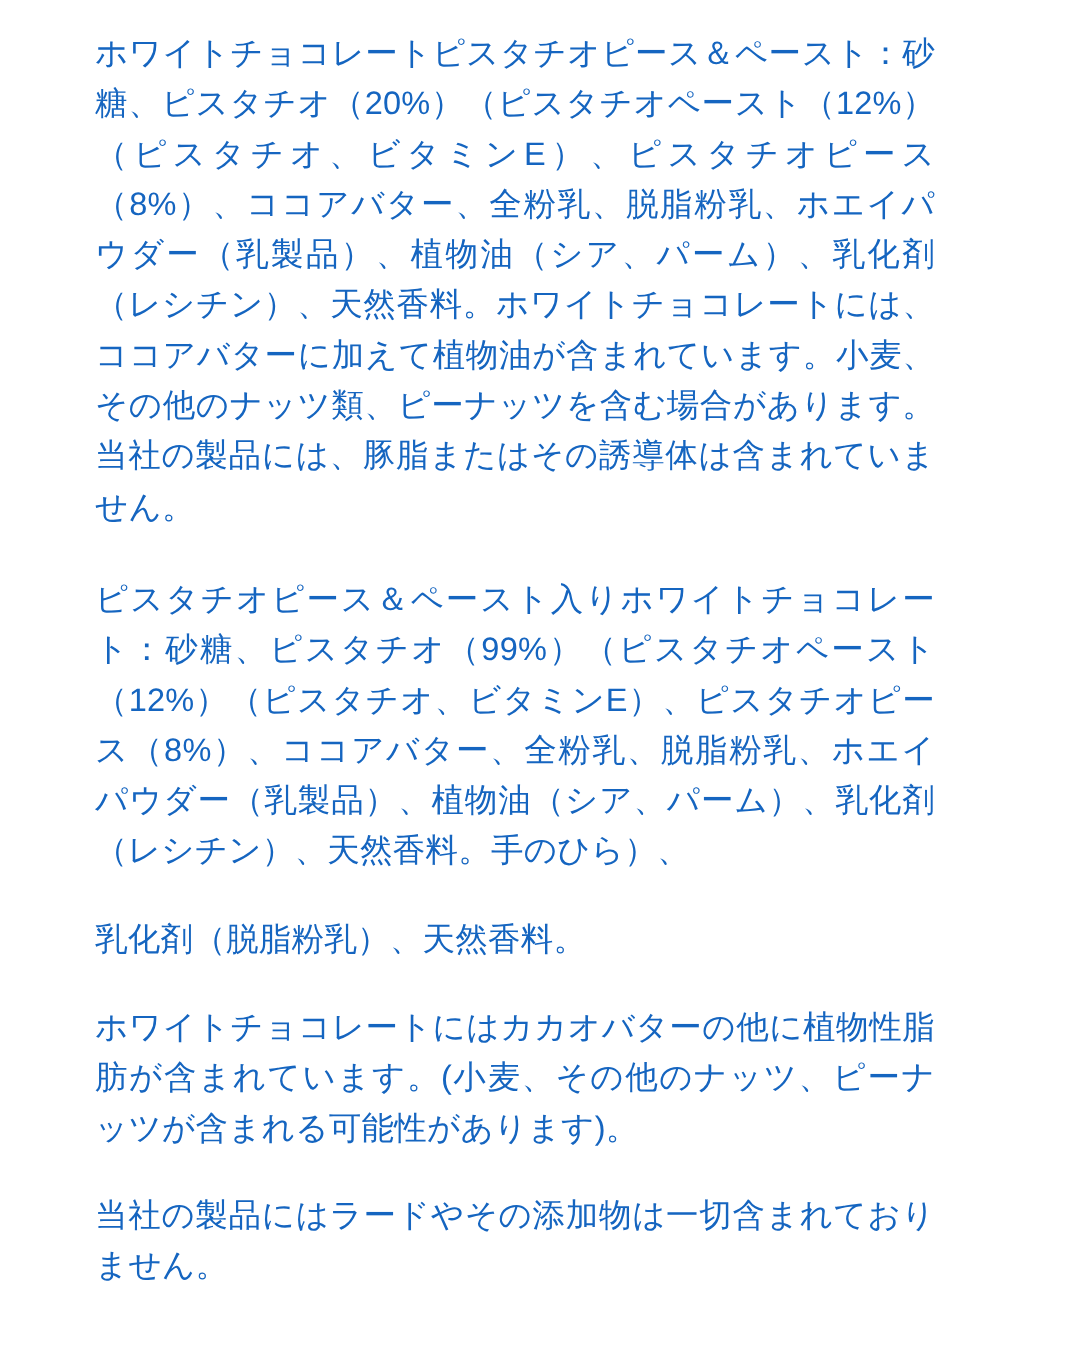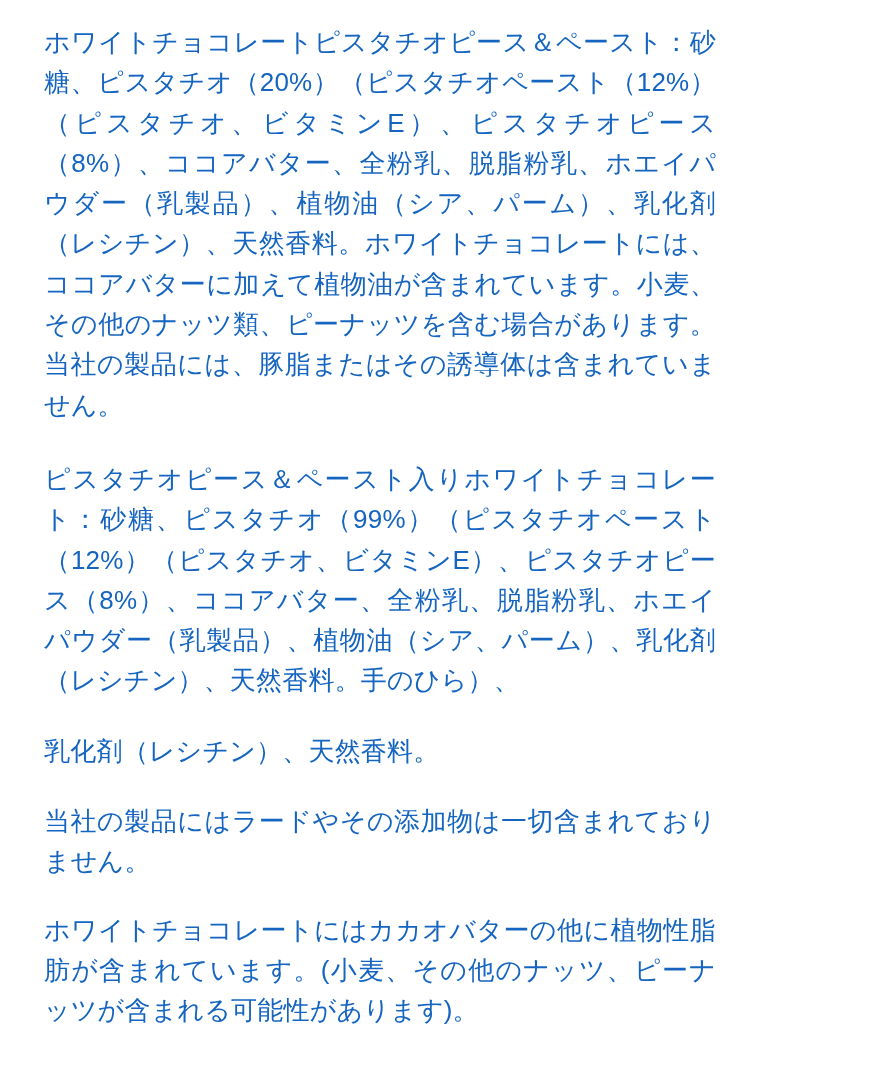--- a/index.html
+++ b/index.html
@@ -12,20 +12,21 @@
     width: 872px;
     min-height: 1080px;
     font-family: "Liberation Sans", "DejaVu Sans", sans-serif;
   }
   .page {
     box-sizing: border-box;
     width: 760px;
     min-height: 1080px;
     background: #ffffff;
     padding: 22px 44px 20px 44px;
+    margin-left: 32px;
   }
   .para {
     color: #1565c0;
     font-size: 26px;
     line-height: 1.55;
     letter-spacing: 0.2px;
     text-align: justify;
     text-justify: inter-character;
     margin: 0 0 28px 0;
     word-break: break-all;
@@ -37,16 +38,16 @@
   .para.p2 { margin-bottom: 30px; }
   .para.p3 { margin-bottom: 30px; }
   .para.p4 { margin-bottom: 30px; }
 </style>
 </head>
 <body>
 
 <div class="page">
   <p class="para p1">ホワイトチョコレートピスタチオピース＆ペースト：砂糖、ピスタチオ（20%）（ピスタチオペースト（12%）（ピスタチオ、ビタミンE）、ピスタチオピース（8%）、ココアバター、全粉乳、脱脂粉乳、ホエイパウダー（乳製品）、植物油（シア、パーム）、乳化剤（レシチン）、天然香料。ホワイトチョコレートには、ココアバターに加えて植物油が含まれています。小麦、その他のナッツ類、ピーナッツを含む場合があります。当社の製品には、豚脂またはその誘導体は含まれていません。</p>
   <p class="para p2">ピスタチオピース＆ペースト入りホワイトチョコレート：砂糖、ピスタチオ（99%）（ピスタチオペースト（12%）（ピスタチオ、ビタミンE）、ピスタチオピース（8%）、ココアバター、全粉乳、脱脂粉乳、ホエイパウダー（乳製品）、植物油（シア、パーム）、乳化剤（レシチン）、天然香料。手のひら）、</p>
-  <p class="para p3">乳化剤（レシチン）、天然香料。</p>
+  <p class="para p3">乳化剤（脱脂粉乳）、天然香料。</p>
+  <p class="para p4">ホワイトチョコレートにはカカオバターの他に植物性脂肪が含まれています。(小麦、その他のナッツ、ピーナッツが含まれる可能性があります)。</p>
   <p class="para p5">当社の製品にはラードやその添加物は一切含まれておりません。</p>
-  <p class="para p4">ホワイトチョコレートにはカカオバターの他に植物性脂肪が含まれています。(小麦、その他のナッツ、ピーナッツが含まれる可能性があります)。</p>
 </div>
 
 </body></html>

